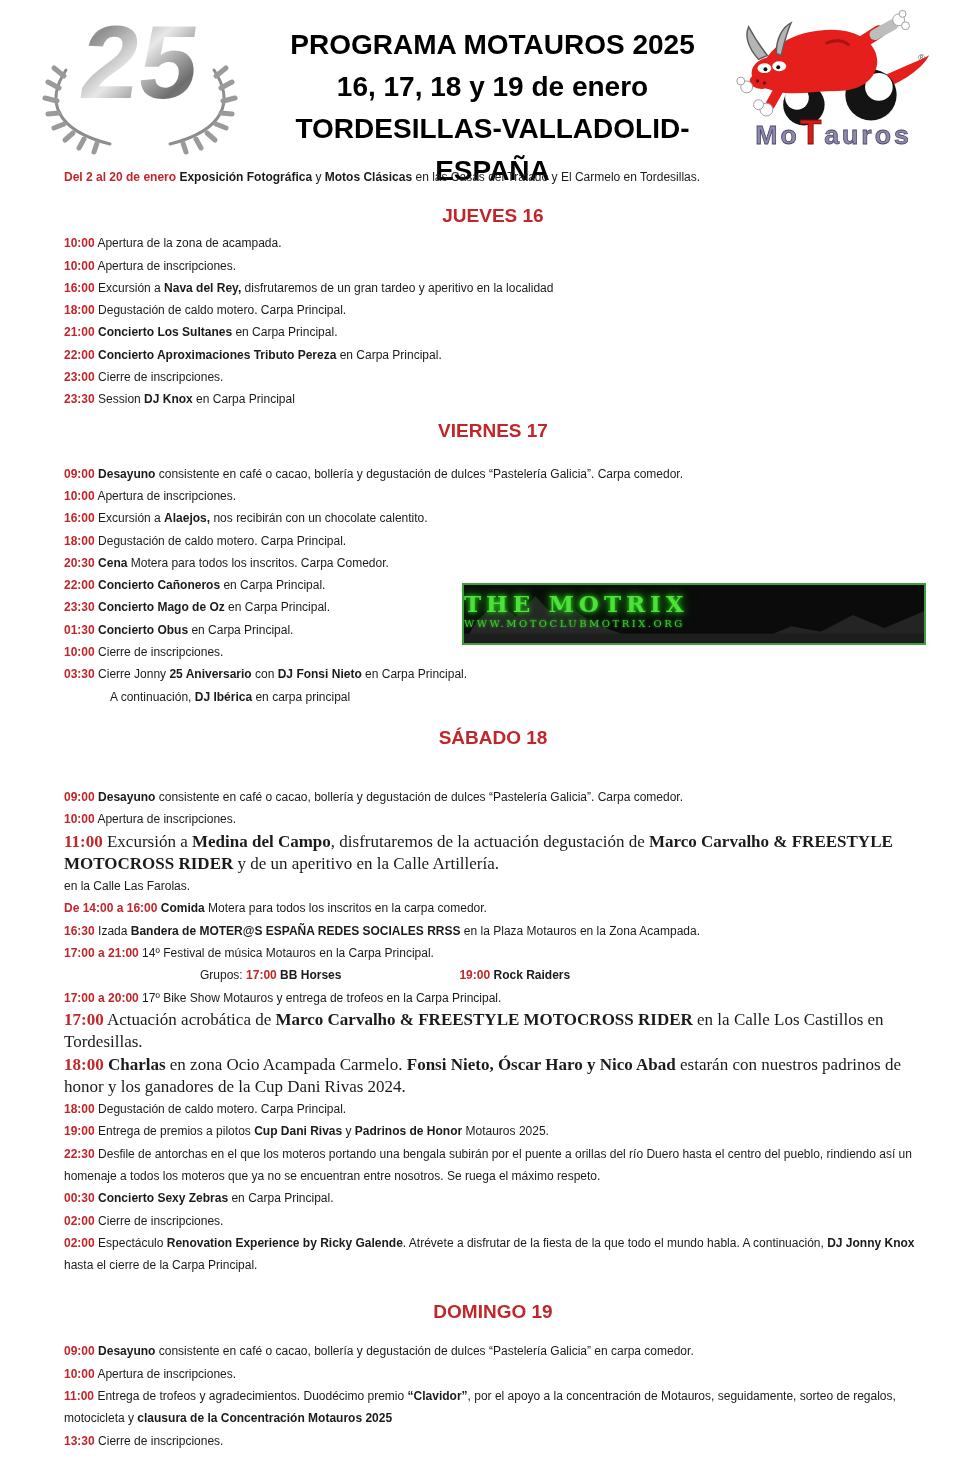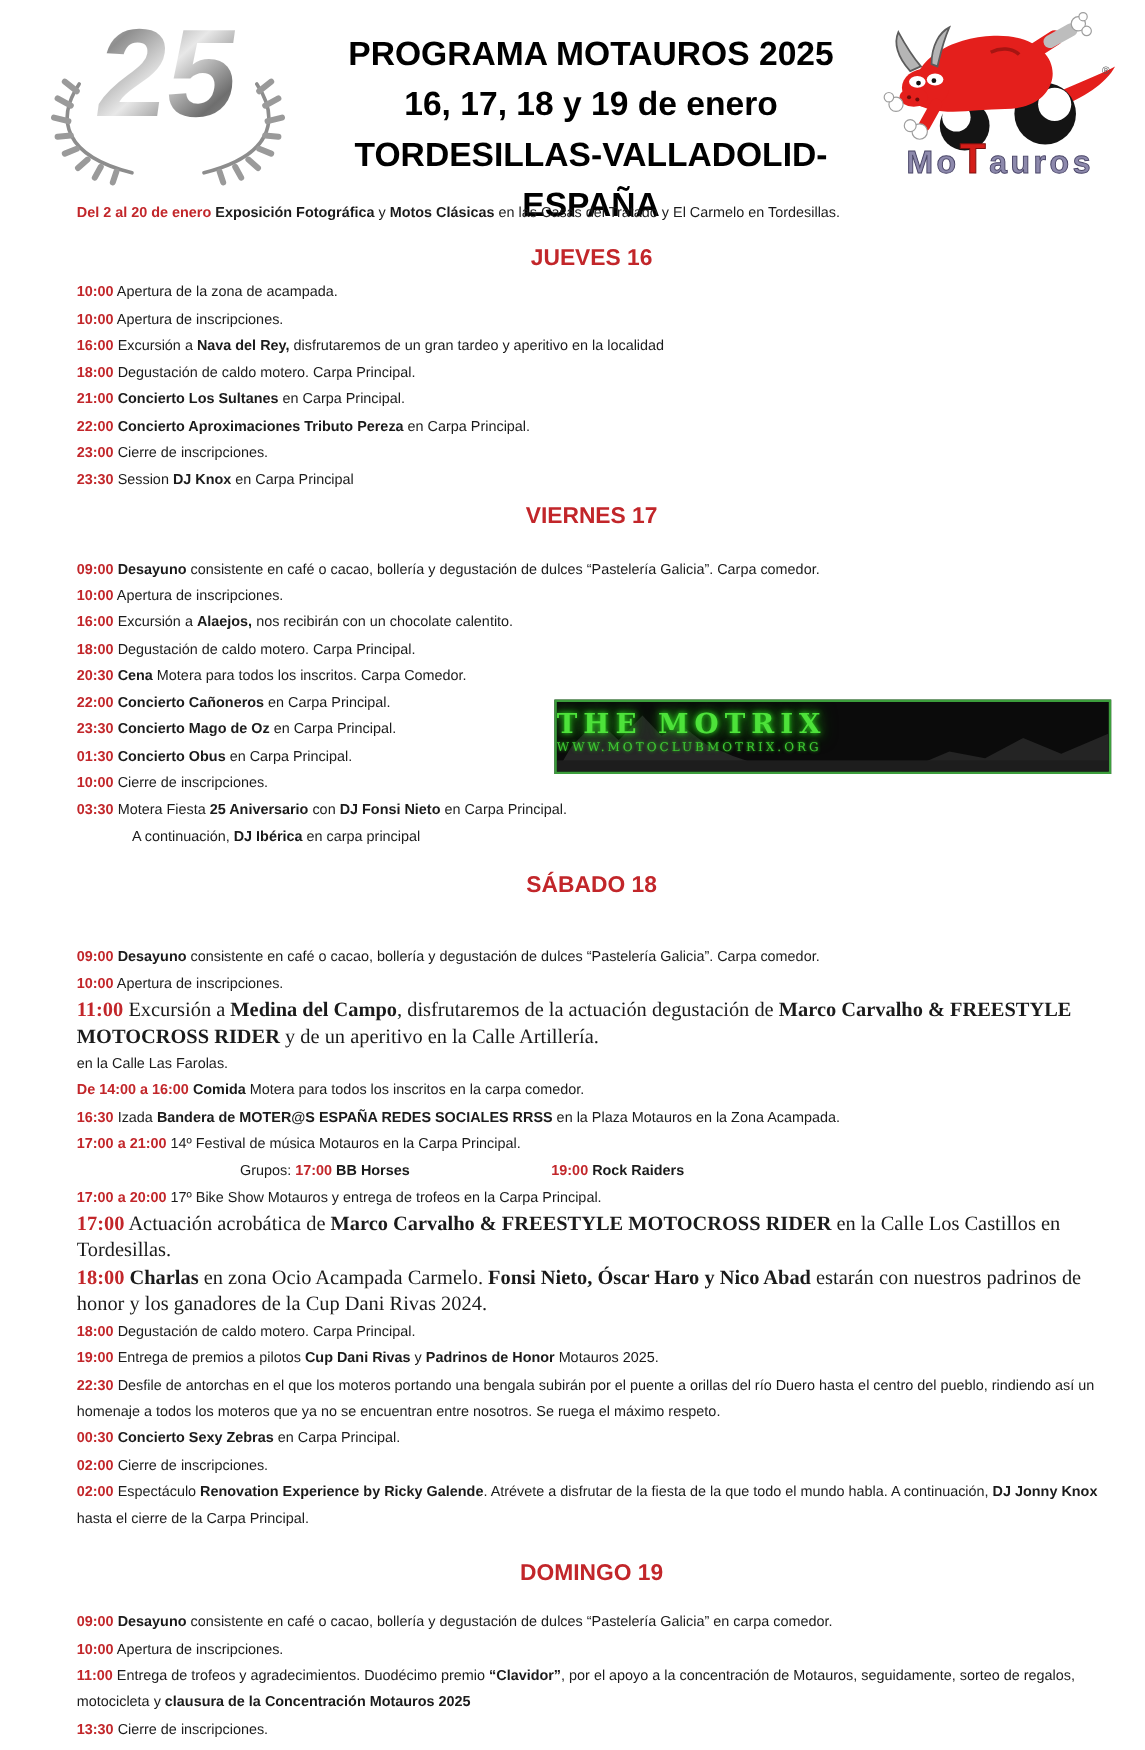--- a/index.html
+++ b/index.html
@@ -157,21 +157,21 @@
           <h2 class="day-header">VIERNES 17</h2>
           <p class="event"><span class="time">09:00</span> <span class="b">Desayuno</span><span> consistente en café o cacao, bollería y degustación de dulces “Pastelería Galicia”. Carpa comedor.</span></p>
           <p class="event"><span class="time">10:00</span> <span>Apertura de inscripciones.</span></p>
           <p class="event"><span class="time">16:00</span> <span>Excursión a </span><span class="b">Alaejos,</span><span> nos recibirán con un chocolate calentito.</span></p>
           <p class="event"><span class="time">18:00</span> <span>Degustación de caldo motero. Carpa Principal.</span></p>
           <p class="event"><span class="time">20:30</span> <span class="b">Cena</span><span> Motera para todos los inscritos. Carpa Comedor.</span></p>
           <p class="event"><span class="time">22:00</span> <span class="b">Concierto Cañoneros</span><span> en Carpa Principal.</span></p>
           <p class="event"><span class="time">23:30</span> <span class="b">Concierto Mago de Oz</span><span> en Carpa Principal.</span></p>
           <p class="event"><span class="time">01:30</span> <span class="b">Concierto Obus</span><span> en Carpa Principal.</span></p>
           <p class="event"><span class="time">10:00</span> <span>Cierre de inscripciones.</span></p>
-          <p class="event"><span class="time">03:30</span> <span>Motera Fiesta </span><span class="b">25 Aniversario</span><span> con </span><span class="b">DJ Fonsi Nieto</span><span> en Carpa Principal.</span></p>
+          <p class="event"><span class="time">03:30</span> <span>Cierre Jonny </span><span class="b">25 Aniversario</span><span> con </span><span class="b">DJ Fonsi Nieto</span><span> en Carpa Principal.</span></p>
           <p class="event indent"><span>A continuación, </span><span class="b">DJ Ibérica</span><span> en carpa principal</span></p>
         </section>
         <section class="day-section">
           <h2 class="day-header">SÁBADO 18</h2>
           <p class="event"><span class="time">09:00</span> <span class="b">Desayuno</span><span> consistente en café o cacao, bollería y degustación de dulces “Pastelería Galicia”. Carpa comedor.</span></p>
           <p class="event"><span class="time">10:00</span> <span>Apertura de inscripciones.</span></p>
           <p class="event serif"><span class="time">11:00</span> <span>Excursión a </span><span class="b">Medina del Campo</span><span>, disfrutaremos de la actuación degustación de </span><span class="b">Marco Carvalho &amp; FREESTYLE MOTOCROSS RIDER</span><span> y de un aperitivo en la Calle Artillería.</span></p>
           <p class="event"><span>en la Calle Las Farolas.</span></p>
           <p class="event"><span class="time">De 14:00 a 16:00</span> <span class="b">Comida</span><span> Motera para todos los inscritos en la carpa comedor.</span></p>
           <p class="event"><span class="time">16:30</span> <span>Izada </span><span class="b">Bandera de MOTER@S ESPAÑA REDES SOCIALES RRSS</span><span> en la Plaza Motauros en la Zona Acampada.</span></p>

